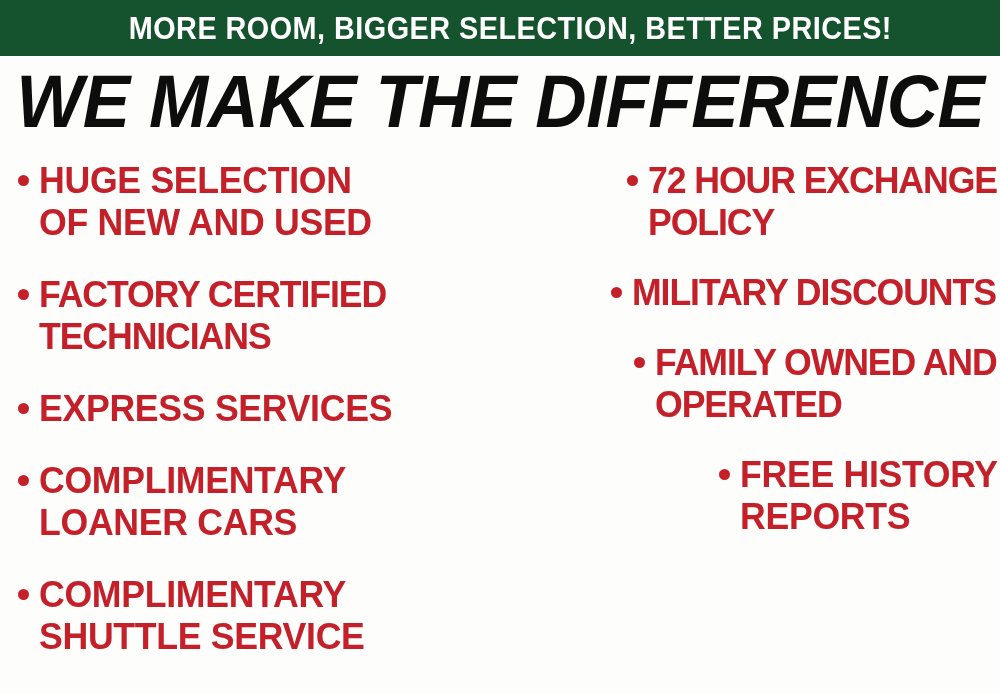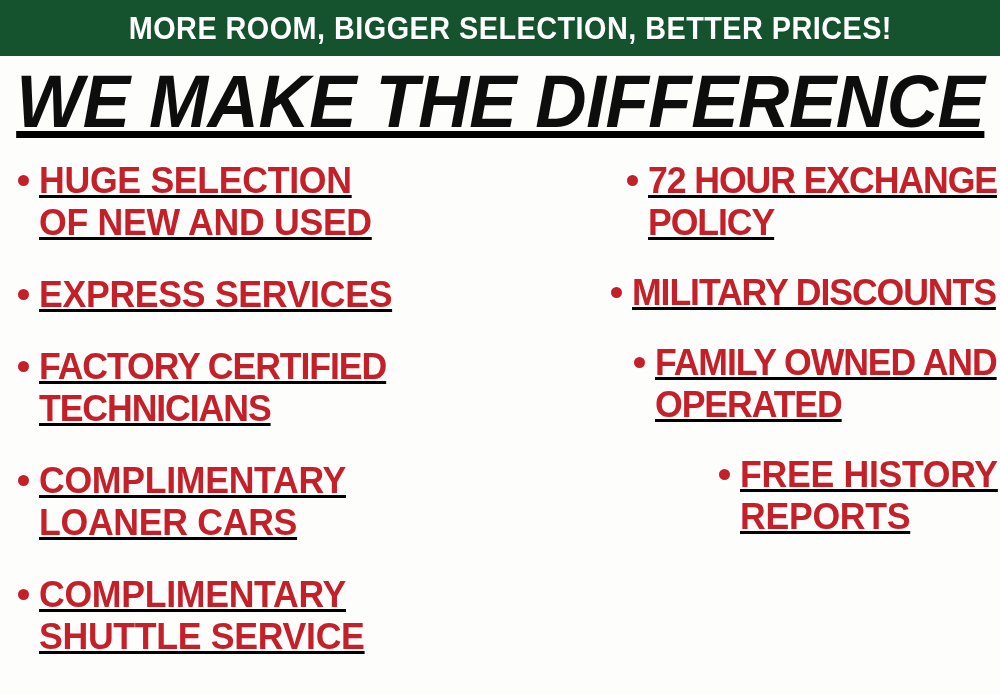--- a/index.html
+++ b/index.html
@@ -52,21 +52,20 @@
   
   .headline-wrap {
     position: absolute;
     left: 0;
     top: 62px;
     width: 1000px;
     height: 80px;
     display: flex;
     align-items: center;
     justify-content: center;
-    text-decoration: underline;
   }
   .headline {
     color: #0d0d0d;
     font-family: "Liberation Sans Narrow", "Liberation Sans", sans-serif;
     font-weight: bold;
     font-style: italic;
     font-size: 74px;
     line-height: 74px;
     letter-spacing: -0.5px;
     white-space: nowrap;
@@ -79,21 +78,20 @@
     position: absolute;
     left: 0;
     top: 160px;
     width: 1000px;
     height: 534px;
     display: flex;
     align-items: flex-start;
   }
   .col {
     box-sizing: border-box;
-    text-decoration: underline;
   }
   .col-left {
     width: 500px;
     padding-left: 18px;
   }
   .col-right {
     width: 500px;
     padding-left: 18px;
   }
 
@@ -148,31 +146,31 @@
     <div class="col col-left">
 
       <div class="bullet">
         <span class="dot"></span>
         <span class="bullet-text">HUGE SELECTION
 OF NEW AND USED</span>
       </div>
 
       <div class="bullet">
         <span class="dot"></span>
-        <span class="bullet-text">EXPRESS SERVICES</span>
-      </div>
-
-      <div class="bullet">
-        <span class="dot"></span>
         <span class="bullet-text tight">FACTORY CERTIFIED
 TECHNICIANS</span>
       </div>
 
       <div class="bullet">
         <span class="dot"></span>
+        <span class="bullet-text">EXPRESS SERVICES</span>
+      </div>
+
+      <div class="bullet">
+        <span class="dot"></span>
         <span class="bullet-text">COMPLIMENTARY
 LOANER CARS</span>
       </div>
 
       <div class="bullet">
         <span class="dot"></span>
         <span class="bullet-text">COMPLIMENTARY
 SHUTTLE SERVICE</span>
       </div>
 

